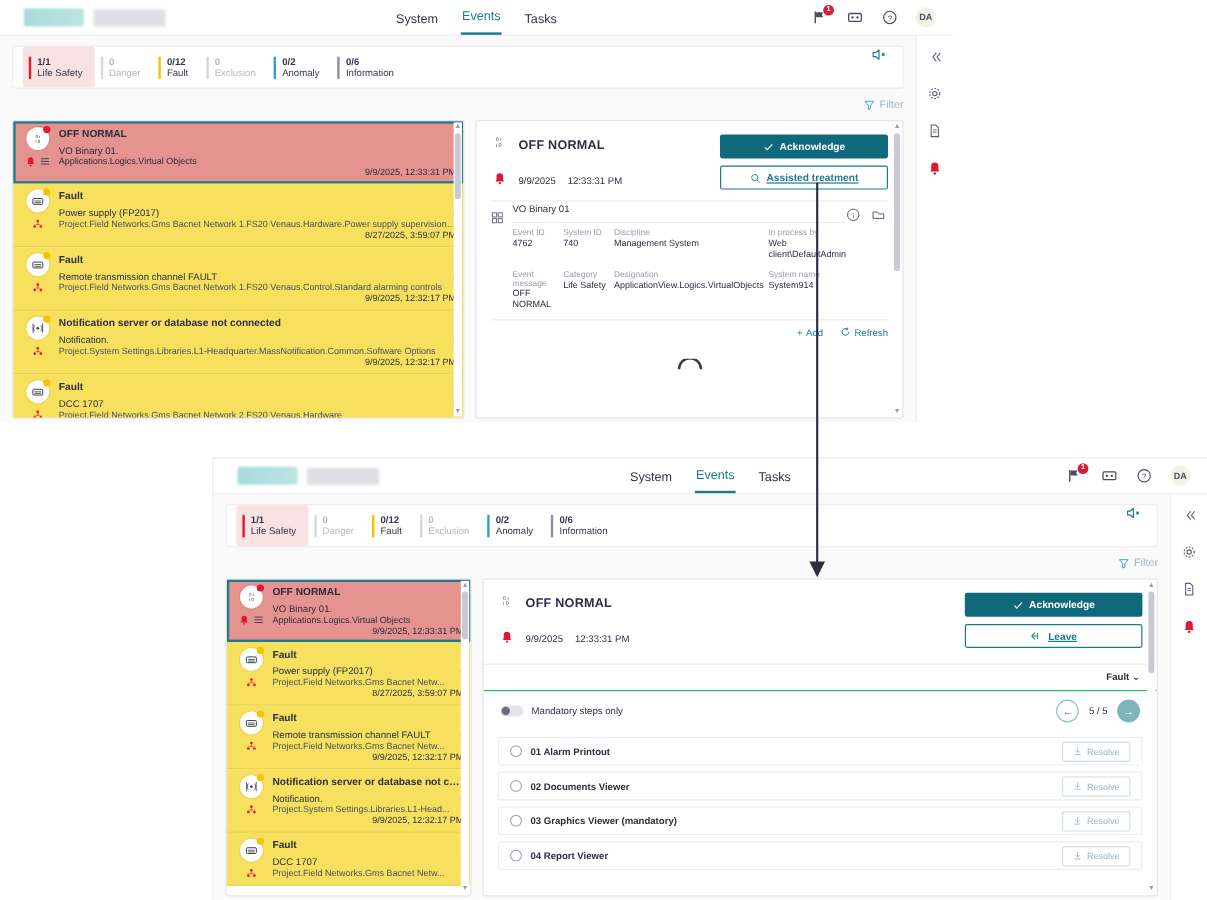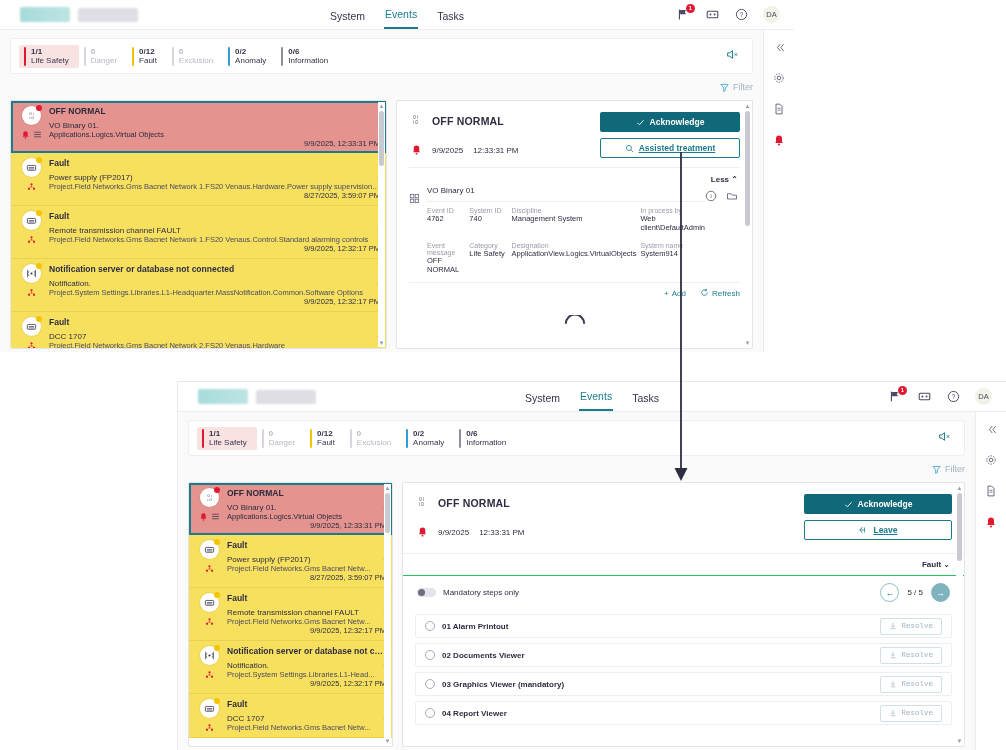--- a/index.html
+++ b/index.html
@@ -22,33 +22,33 @@
   .logo-box2{width:60px;height:14px;border-radius:2px;background:#dedee4;filter:blur(1.2px);}
   .navtabs{position:absolute;left:50%;transform:translateX(-50%);display:flex;gap:18px;align-items:flex-end;height:29px;}
   .navtab{font-size:10.5px;color:#34344a;padding:0 1px 7px 1px;cursor:pointer;}
   .navtab.active{color:#1a7b8c;border-bottom:2px solid #1a7b8c;}
   .topicons{margin-left:auto;display:flex;align-items:center;gap:14px;padding-right:14px;}
   .ticon{width:15px;height:15px;position:relative;color:#4a4a63;display:flex;align-items:center;justify-content:center;cursor:pointer;}
   .ticon svg{display:block;}
   .badge{position:absolute;top:-3px;right:-4px;width:9px;height:9px;border-radius:50%;
          background:#e01933;color:#fff;font-size:6px;line-height:9px;text-align:center;font-weight:bold;}
   .avatar{width:17px;height:17px;border-radius:50%;background:#f2f2e8;color:#4a4a63;
-          font-size:7.5px;font-weight:normal;display:flex;align-items:center;justify-content:center;cursor:pointer;}
+          font-size:7.5px;font-weight:bold;display:flex;align-items:center;justify-content:center;cursor:pointer;}
 
   
   .bodyarea{display:flex;height:calc(100% - 29px);background:#fafafa;}
   .content{flex:1;min-width:0;padding:8px 10px 0 10px;display:flex;flex-direction:column;}
   .railbar{width:30px;border-left:1px solid #ececf1;background:#fff;
            display:flex;flex-direction:column;align-items:center;padding-top:10px;gap:17px;}
   .railicon{width:14px;height:14px;color:#5a5a72;display:flex;align-items:center;justify-content:center;cursor:pointer;}
   .railicon.alarm{color:#e01933;}
 
   
   .summary{background:#fff;border:1px solid #ededf2;border-radius:3px;height:34px;
-           display:flex;align-items:center;padding:0 8px;gap:0;}
+           display:flex;padding:0 8px;gap:0;}
   .sumcell{display:flex;align-items:center;padding:2px 10px 2px 5px;border-radius:2px;}
   .sumcell.selected{background:#f9e2e2;}
   .sumbar{width:2px;height:19px;margin-right:5px;border-radius:1px;background:#d6d6de;}
   .sumtext{line-height:1.15;}
   .sumcount{font-size:8px;font-weight:bold;color:#34344a;}
   .sumlabel{font-size:8px;color:#34344a;}
   .sumcell.dim .sumcount,.sumcell.dim .sumlabel{color:#b6b6c2;}
   .mute{margin-left:auto;color:#1a7b8c;padding-right:5px;cursor:pointer;}
 
   
@@ -128,21 +128,21 @@
   .pager{margin-left:auto;display:flex;align-items:center;gap:8px;}
   .pgbtn{width:17px;height:17px;border-radius:50%;border:1px solid #8fc0c9;color:#1a7b8c;
          display:flex;align-items:center;justify-content:center;font-size:9px;cursor:pointer;background:#fff;}
   .pgbtn.filled{background:#7fb4bf;border-color:#7fb4bf;color:#fff;}
   .pgtext{font-size:8px;color:#2d2d42;}
   .stepcard{background:#fff;border:1px solid #ededf2;border-radius:2px;margin-top:5px;
             height:24px;display:flex;align-items:center;padding:0 9px;box-sizing:border-box;}
   .radio{width:8px;height:8px;border-radius:50%;border:1px solid #a9a9bb;margin-right:7px;cursor:pointer;}
   .steplabel{font-size:8px;font-weight:bold;color:#2d2d42;}
   .resolve{margin-left:auto;display:flex;align-items:center;gap:4px;border:1px solid #cfe0e6;
-           border-radius:2px;height:15px;padding:0 8px;font-size:7.5px;color:#9fb4c4;cursor:pointer;font-family:Liberation Mono, monospace;}
+           border-radius:2px;height:15px;padding:0 8px;font-size:7.5px;color:#9fb4c4;cursor:pointer;}
   .stepscroll{padding:0 12px 0 12px;}
 
   
   .annot{position:absolute;left:0;top:0;width:1006px;height:750px;pointer-events:none;}
 </style>
 </head>
 <body>
 
 <div class="shot s1">
 
@@ -424,26 +424,20 @@
                 <svg width="9" height="9" viewBox="0 0 16 16">
                     <circle cx="7" cy="7" r="4.5" fill="none" stroke="#1a7b8c" stroke-width="1.4"></circle>
                     <path d="M10.4 10.4l4 4" stroke="#1a7b8c" stroke-width="1.4"></path>
                   </svg>
                 <span>Assisted treatment</span>
               </div>
             </div>
           </div>
           <div class="sep"></div>
 
-          <div class="lessrow">
-            <div class="lesslink">
-              <span>Less</span>
-              <span> ⌃</span>
-            </div>
-          </div>
 
           <div class="objrow">
             <div class="objicon">
               <svg width="11" height="11" viewBox="0 0 16 16">
                   <rect x="2" y="2" width="5" height="5" fill="none" stroke="#6a6a80" stroke-width="1.2"></rect>
                   <rect x="9" y="2" width="5" height="5" fill="none" stroke="#6a6a80" stroke-width="1.2"></rect>
                   <rect x="2" y="9" width="5" height="5" fill="none" stroke="#6a6a80" stroke-width="1.2"></rect>
                   <rect x="9" y="9" width="5" height="5" fill="none" stroke="#6a6a80" stroke-width="1.2"></rect>
                 </svg>
             </div>

